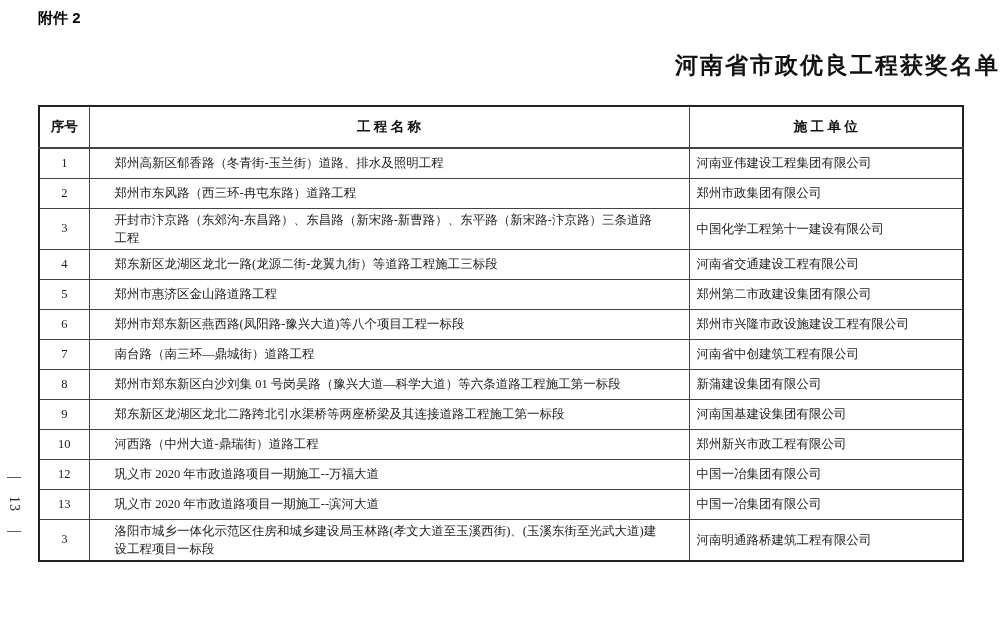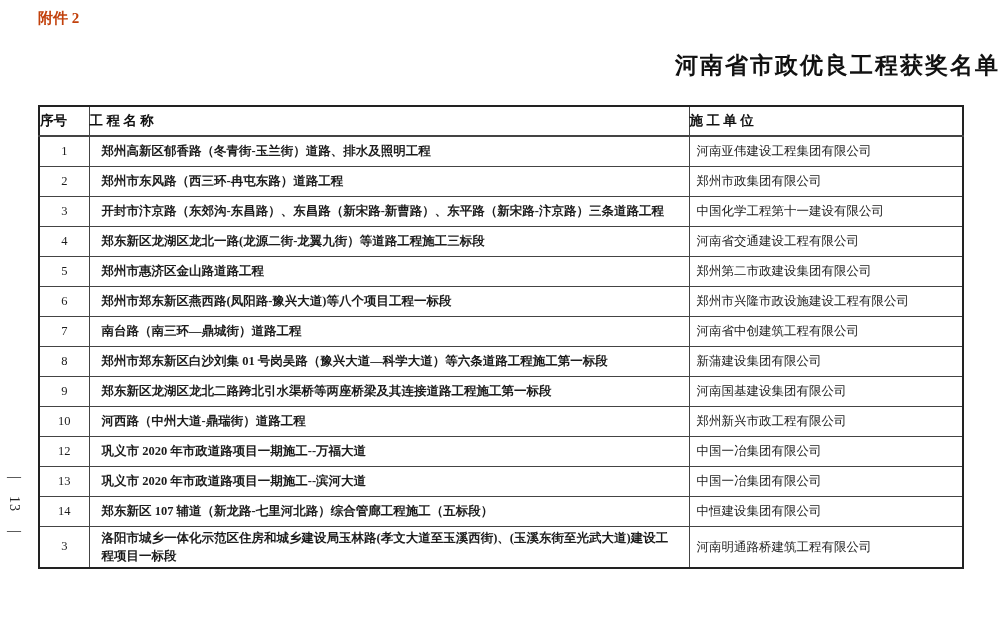--- a/index.html
+++ b/index.html
@@ -8,24 +8,24 @@
     position: relative;
     background: #ffffff;
     font-family: "Liberation Serif", "DejaVu Serif", serif;
     color: #1c1c1c;
     overflow: hidden;
   }
   .attachment {
     position: absolute;
     left: 38px;
     top: 9px;
-    font-family: Liberation Serif, serif;
+    font-family: Liberation Sans, sans-serif;
     font-weight: 700;
     font-size: 15px;
-    color: #c2410c;
+    color: #000000;
   }
   .title {
     position: absolute;
     top: 50px;
     left: 0;
     width: 100%;
     text-align: right;
     font-family: "Liberation Sans", "DejaVu Sans", sans-serif;
     font-weight: 700;
     font-size: 23px;
@@ -61,30 +61,30 @@
   table.awards col.c-no   { width: 50px; }
   table.awards col.c-proj { width: 600px; }
   table.awards col.c-unit { width: 274px; }
   table.awards th, table.awards td {
     border: 1px solid #444;
     font-size: 12.5px;
     vertical-align: middle;
   }
   table.awards { border: 2px solid #222; }
   table.awards thead th {
-    height: 30px;
+    height: 42px;
     font-weight: 700;
-    text-align: left;
+    text-align: center;
     border-bottom-width: 2px;
     font-size: 13.5px;
     color: #111;
   }
   table.awards tbody td { height: 30px; }
   td.no-cell { text-align: center; font-size: 13px; }
-  td.proj-cell { text-align: left; padding: 2px 12px; line-height: 1.45; font-weight: bold; }
+  td.proj-cell { text-align: left; padding: 2px 25px; line-height: 1.45; }
   td.unit-cell { text-align: left; padding: 2px 7px; line-height: 1.45; }
 </style>
 </head>
 <body>
 
 <div class="attachment">附件 2</div>
 
 <h1 class="title">河南省市政优良工程获奖名单</h1>
 
 <div class="pagenum">
@@ -161,23 +161,18 @@
         <td class="no-cell">12</td>
         <td class="proj-cell">巩义市 2020 年市政道路项目一期施工--万福大道</td>
         <td class="unit-cell">中国一冶集团有限公司</td>
       </tr>
       <tr>
         <td class="no-cell">13</td>
         <td class="proj-cell">巩义市 2020 年市政道路项目一期施工--滨河大道</td>
         <td class="unit-cell">中国一冶集团有限公司</td>
       </tr>
       <tr>
-        <td class="no-cell">14</td>
-        <td class="proj-cell">郑东新区 107 辅道（新龙路-七里河北路）综合管廊工程施工（五标段）</td>
-        <td class="unit-cell">中恒建设集团有限公司</td>
-      </tr>
-      <tr>
         <td class="no-cell">3</td>
         <td class="proj-cell">洛阳市城乡一体化示范区住房和城乡建设局玉林路(孝文大道至玉溪西街)、(玉溪东街至光武大道)建设工程项目一标段</td>
         <td class="unit-cell">河南明通路桥建筑工程有限公司</td>
       </tr>
     </tbody>
 </table>
 
 </body></html>

